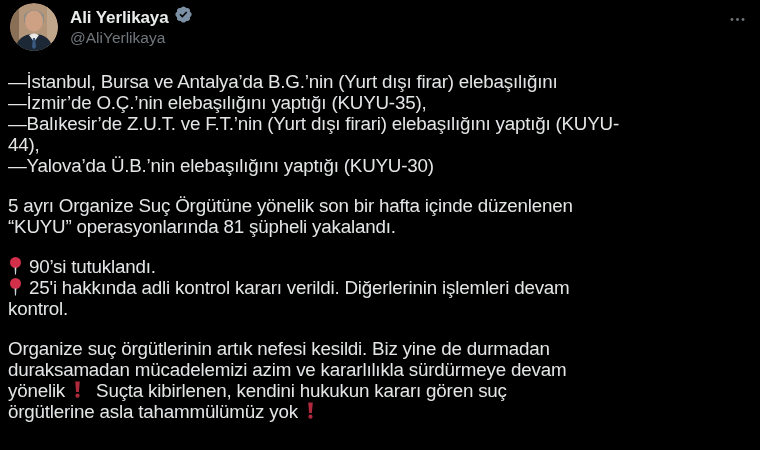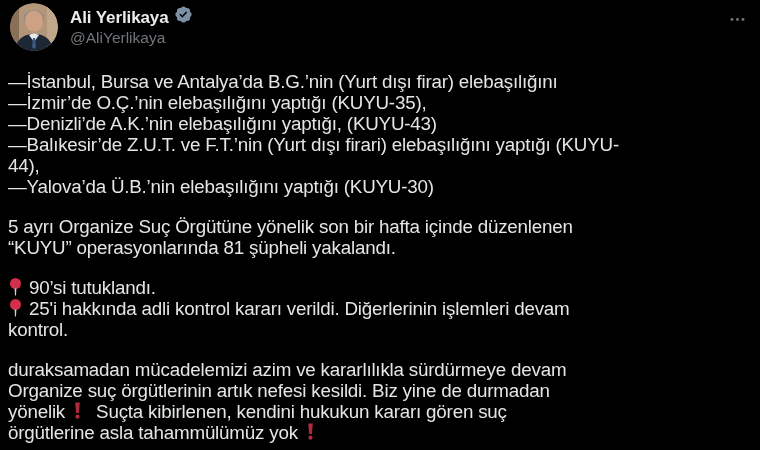--- a/index.html
+++ b/index.html
@@ -82,21 +82,20 @@
       <circle cx="12" cy="12" r="1.8" fill="#71767b"></circle>
       <circle cx="19" cy="12" r="1.8" fill="#71767b"></circle>
     </svg>
   </div>
 
   <div class="tweet-body">
 
     <div class="para">
       <div class="line">—İstanbul, Bursa ve Antalya’da B.G.’nin (Yurt dışı firar) elebaşılığını</div>
       <div class="line">—İzmir’de O.Ç.’nin elebaşılığını yaptığı (KUYU-35),</div>
-      <div class="line">—Denizli’de A.K.’nin elebaşılığını yaptığı, (KUYU-43)</div>
       <div class="line">—Balıkesir’de Z.U.T. ve F.T.’nin (Yurt dışı firari) elebaşılığını yaptığı (KUYU-</div>
       <div class="line">44),</div>
       <div class="line">—Yalova’da Ü.B.’nin elebaşılığını yaptığı (KUYU-30)</div>
     </div>
 
     <div class="para">
       <div class="line">5 ayrı Organize Suç Örgütüne yönelik son bir hafta içinde düzenlenen</div>
       <div class="line">“KUYU” operasyonlarında 81 şüpheli yakalandı.</div>
     </div>
 
@@ -110,22 +109,22 @@
       <div class="line">
         <span class="pin-icon"><svg width="13" height="18" viewBox="0 0 13 18">
               <circle cx="6.5" cy="5.5" r="5.5" fill="#d12f4a"></circle>
               <path d="M5.6 10.5 L7.4 10.5 L7 17.5 L6 17.5 Z" fill="#cfd4d9"></path>
             </svg></span><span>25'i hakkında adli kontrol kararı verildi. Diğerlerinin işlemleri devam</span>
       </div>
       <div class="line">kontrol.</div>
     </div>
 
     <div class="para">
+      <div class="line">Organize suç örgütlerinin artık nefesi kesildi. Biz yine de durmadan</div>
       <div class="line">duraksamadan mücadelemizi azim ve kararlılıkla sürdürmeye devam</div>
-      <div class="line">Organize suç örgütlerinin artık nefesi kesildi. Biz yine de durmadan</div>
       <div class="line">
         <span>yönelik</span><span class="excl-icon excl-mid"><svg width="7" height="17" viewBox="0 0 7 17">
               <path d="M1.2 0.5 L5.8 0.5 L4.9 11 L2.1 11 Z" fill="#b02a3d"></path>
               <circle cx="3.5" cy="14.7" r="2.1" fill="#b02a3d"></circle>
             </svg></span><span>Suçta kibirlenen, kendini hukukun kararı gören suç</span>
       </div>
       <div class="line">
         <span>örgütlerine asla tahammülümüz yok</span><span class="excl-icon excl-end"><svg width="7" height="17" viewBox="0 0 7 17">
               <path d="M1.2 0.5 L5.8 0.5 L4.9 11 L2.1 11 Z" fill="#b02a3d"></path>
               <circle cx="3.5" cy="14.7" r="2.1" fill="#b02a3d"></circle>

